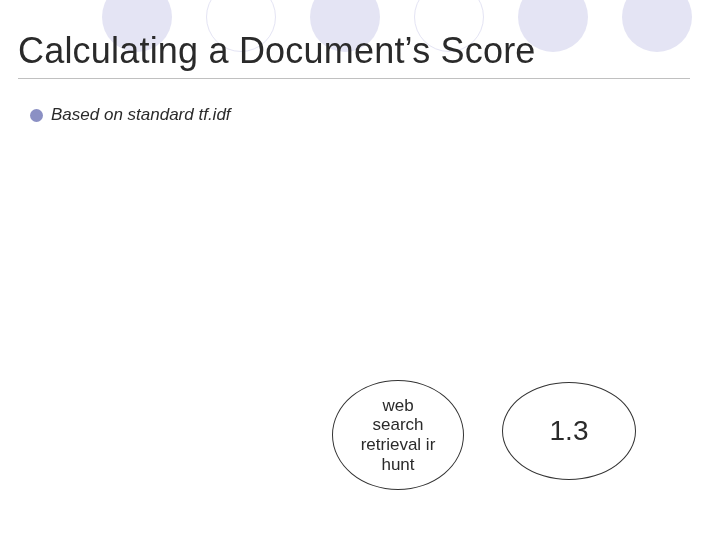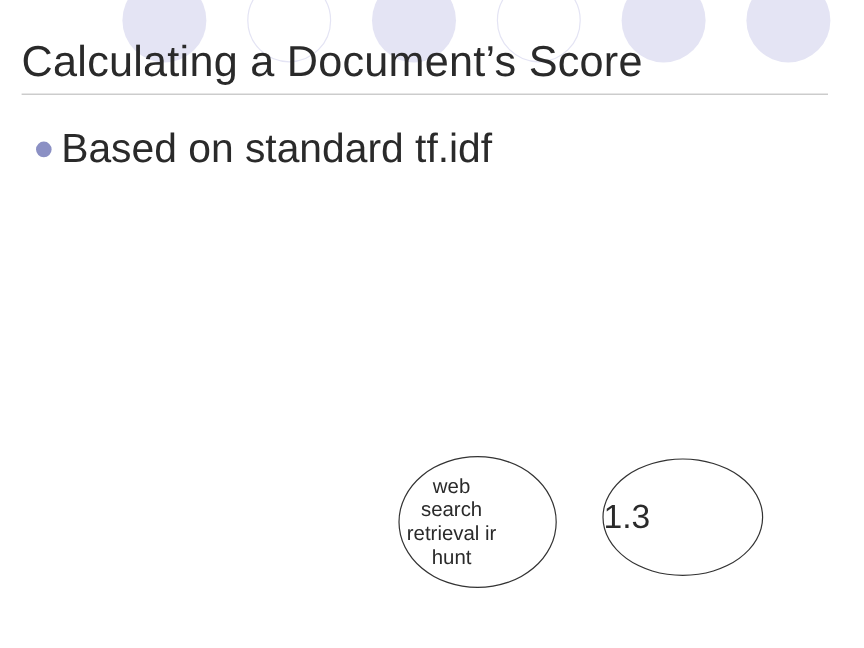--- a/index.html
+++ b/index.html
@@ -58,31 +58,32 @@
   }
   .bullet-dot {
     width: 13px;
     height: 13px;
     border-radius: 50%;
     background: #8b90c4;
     margin-right: 8px;
     flex: none;
   }
   .bullet-text {
-    font-size: 34px;
+    font-size: 17px;
     color: #2a2a2a;
+    font-style: italic;
   }
   
   .ellipse {
     position: absolute;
     border: 1.2px solid #333;
     border-radius: 50%;
     display: flex;
     align-items: center;
-    justify-content: flex-start;
+    justify-content: center;
     text-align: center;
     box-sizing: border-box;
   }
   .ellipse-left {
     left: 332px;
     top: 380px;
     width: 132px;
     height: 110px;
     font-size: 17px;
     line-height: 1.15;

